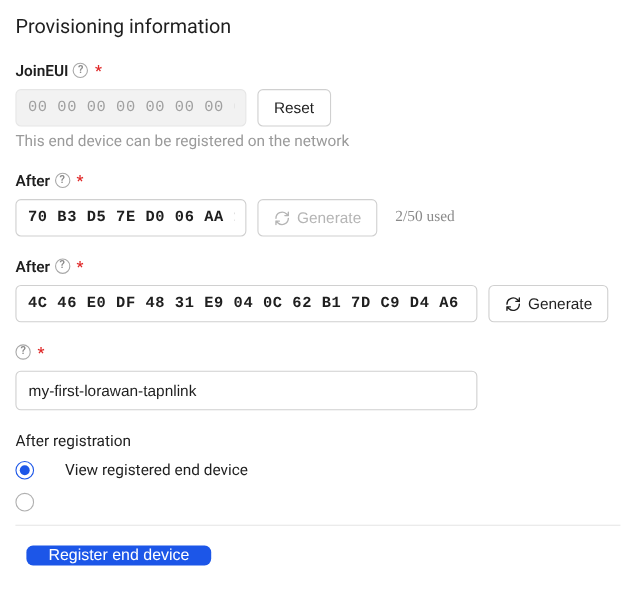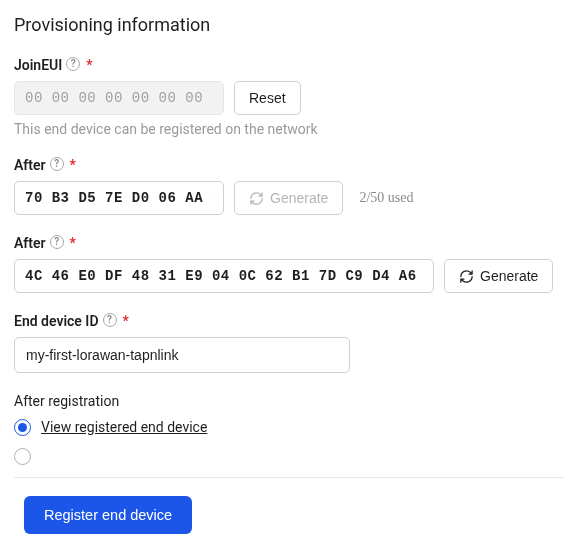--- a/index.html
+++ b/index.html
@@ -55,21 +55,21 @@
   }
   .hex-input.disabled {
     background: #f2f2f2;
     color: #a0a0a0;
     border-color: #e6e6e6;
     font-weight: 400;
   }
   .w8 { width: 210px; }
   .w16 { width: 420px; }
   .text-input {
-    width: 336px;
+    width: 420px;
     padding: 9px 11px;
     border: 1px solid #d0d0d0;
     border-radius: 5px;
     font-size: 14px;
     color: #1f1f1f;
   }
   .btn {
     display: inline-flex;
     align-items: center;
     gap: 6px;
@@ -85,25 +85,24 @@
   .btn.disabled svg path { stroke: #b5b5b5; }
   .hint { color: #9a9a9a; font-size: 14px; margin-top: 6px; }
   .usage { color: #8a8a8a; font-size: 14px; margin-left: 6px; font-family: Liberation Serif, serif; }
   .section-sub {
     font-weight: 400;
     font-size: 14px;
     margin: 18px 0 10px 0;
   }
   .radio-row {
     display: flex;
-    align-items: flex-start;
-    gap: 10px;
+    align-items: flex-end;
+    gap: 28px;
     margin-bottom: 12px;
     cursor: pointer;
-    text-decoration: underline;
   }
   .radio {
     width: 17px;
     height: 17px;
     border: 1.5px solid #b0b0b0;
     border-radius: 50%;
     display: inline-flex;
     align-items: center;
     justify-content: center;
     flex-shrink: 0;
@@ -119,21 +118,21 @@
   hr.divider {
     border: none;
     border-top: 1px solid #e6e6e6;
     margin: 12px 0 18px 0;
   }
   .primary-btn {
     background: #1c56e8;
     color: #fff;
     border: none;
     border-radius: 6px;
-    padding: 11px 20px;
+    padding: 1px 20px;
     font-size: 14.5px;
     cursor: pointer;
     margin-left: 10px;
   }
 </style>
 </head>
 <body>
 
 
 
@@ -186,21 +185,20 @@
           <path d="M3 12a9 9 0 0 1 15-6.7L21 8M21 3v5h-5M21 12a9 9 0 0 1-15 6.7L3 16M3 21v-5h5" stroke="#1f1f1f" stroke-width="2" stroke-linecap="round" stroke-linejoin="round"></path>
         </svg>
       <span>Generate</span>
     </button>
   </div>
 </div>
 
 
 <div class="field">
   <div class="label-row">
-    <span>End device ID</span>
     <span class="help-icon">?</span>
     <span class="req">*</span>
   </div>
   <input class="text-input" value="my-first-lorawan-tapnlink" style="">
 </div>
 
 
 <div class="section-sub">After registration</div>
 
 <div class="radio-row">

